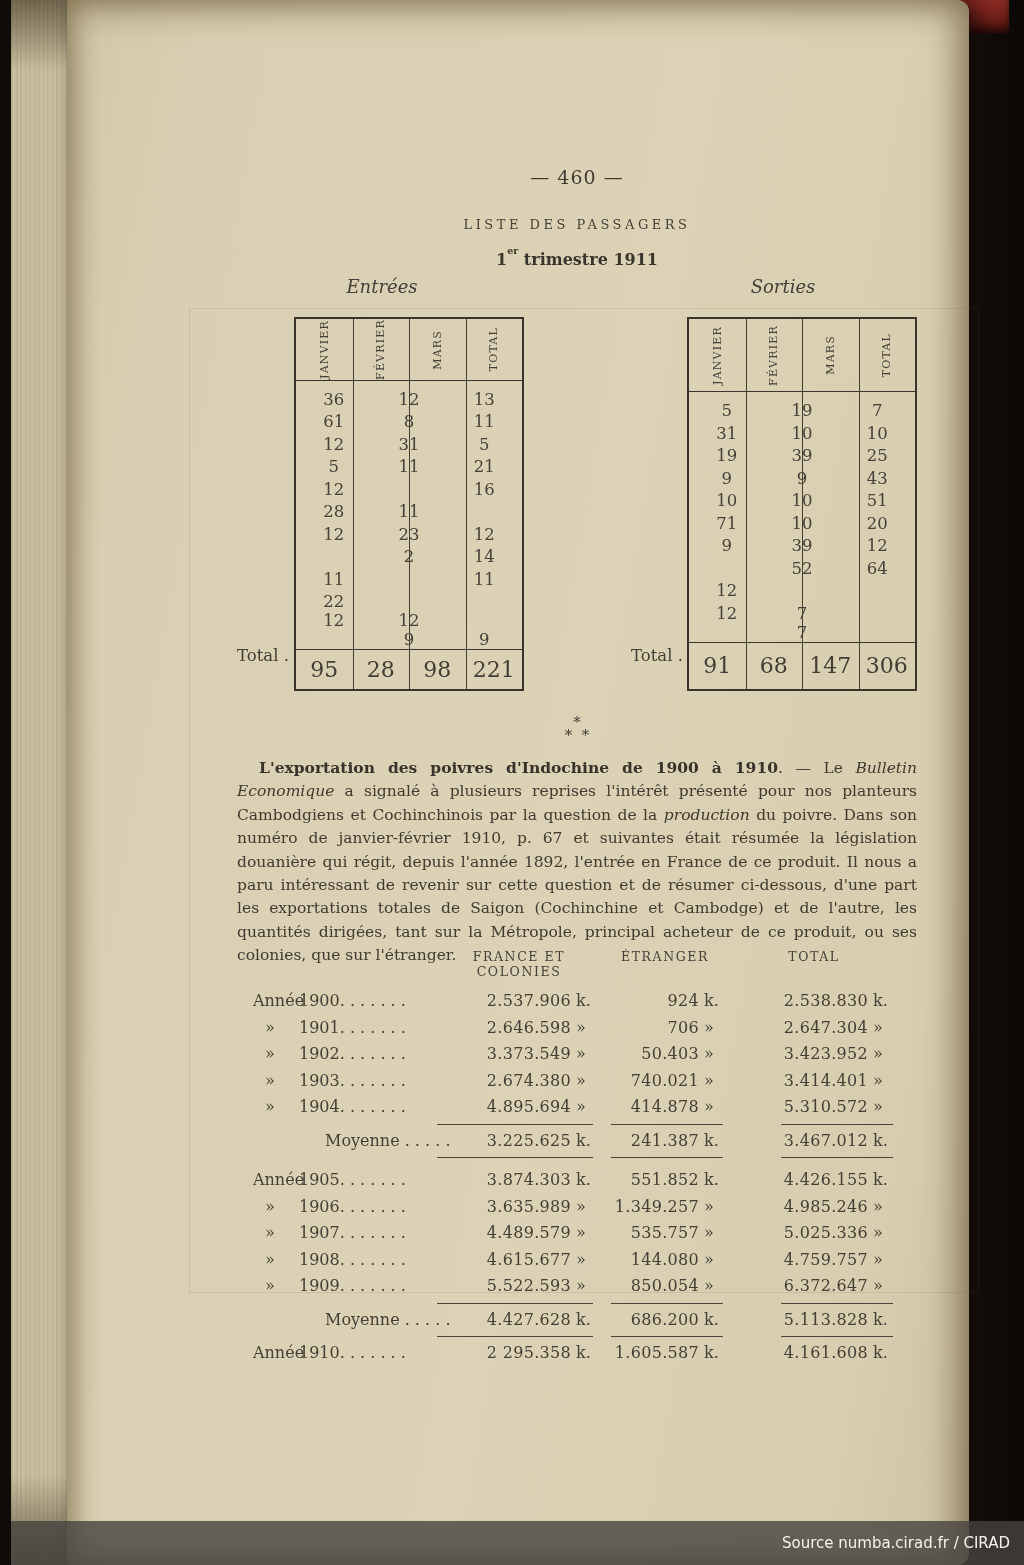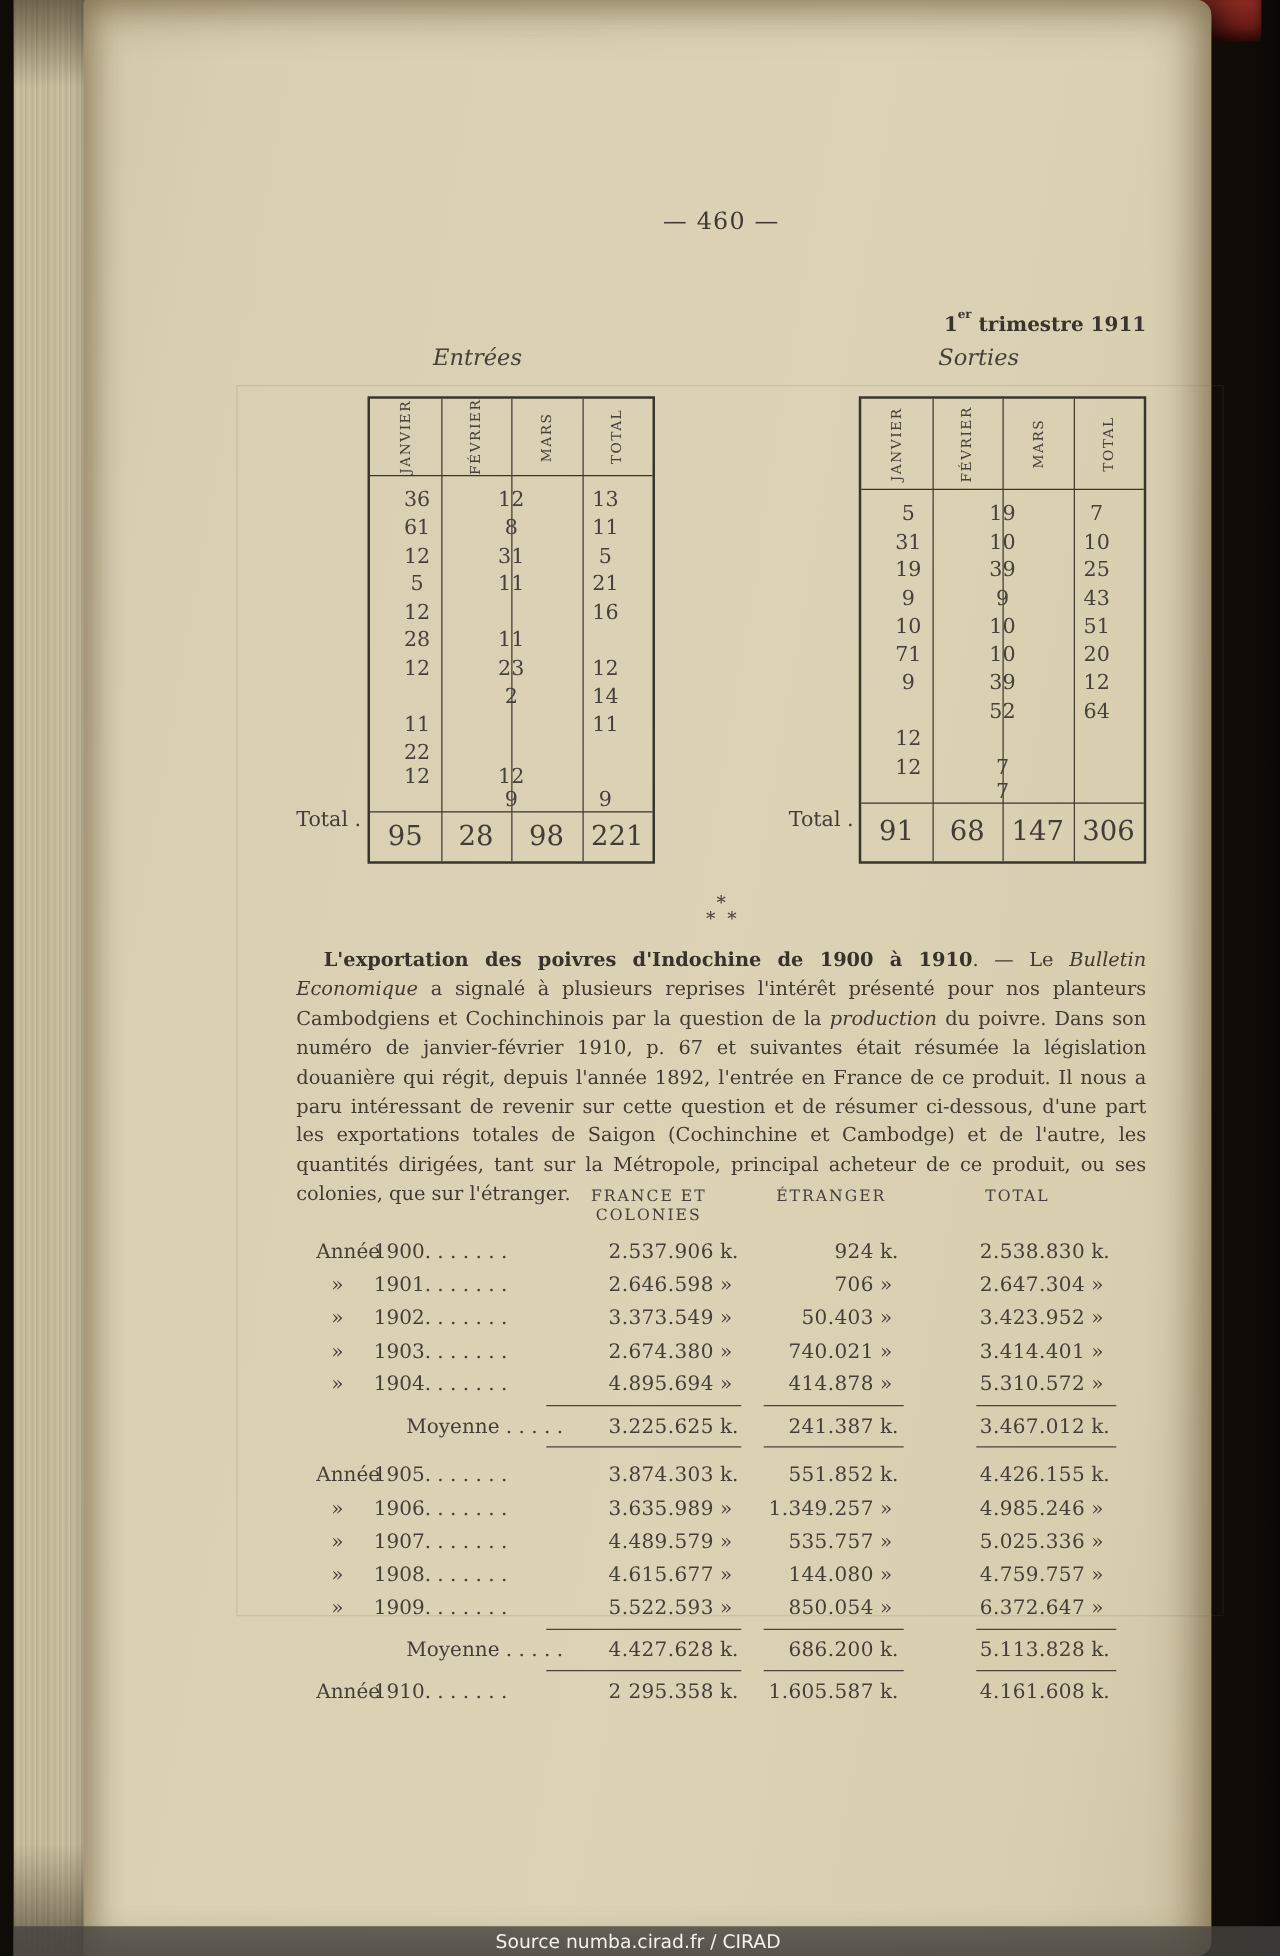--- a/index.html
+++ b/index.html
@@ -41,21 +41,21 @@
   }
   .impression {
     position:absolute; left:122px; top:308px; width:790px; height:985px;
     border:1px solid rgba(112,94,56,.15);
   }
 
   .content { position:absolute; left:170px; top:0; width:680px; height:100%; color:#403a30; }
 
   .folio { position:absolute; top:166px; width:100%; text-align:center; font-size:19px; letter-spacing:1px; }
   .doc-title { position:absolute; top:217px; width:100%; text-align:center; font-size:13px; letter-spacing:3.5px; color:#46413a; }
-  .trimestre { position:absolute; top:250px; width:100%; text-align:right; font-size:16px; font-weight:700; color:#3a352c; }
+  .trimestre { position:absolute; top:250px; width:100%; text-align:center; font-size:16px; font-weight:700; color:#3a352c; }
   .trimestre sup { font-size:9.5px; position:relative; top:-5px; }
 
   .tbl-caption { position:absolute; top:276px; font-style:italic; font-size:18px; text-align:center; color:#45403a; }
   .cap-entrees { left:0; width:290px; }
   .cap-sorties { left:430px; width:232px; }
 
   
   .ptable {
     position:absolute; top:317px; width:230px; height:374px;
     border:2px solid #3a352c; display:flex; flex-direction:column;
@@ -106,39 +106,40 @@
   .enum.e { width:98px; }
   .enum.t { width:139px; }
   .eunit { width:30px; padding-left:5px; }
   .rrow { display:flex; height:1px; margin:3px 0 3px; }
   .rrow i { height:1px; background:#4a443a; display:block; }
   .rrow .r1 { margin-left:200px; width:156px; }
   .rrow .r2 { margin-left:18px; width:112px; }
   .rrow .r3 { margin-left:58px; width:112px; }
 
   .source-bar {
-    position:absolute; left:0; right:0; bottom:0; height:24px;
+    position:absolute; left:0; right:0; bottom:0; height:44px;
     background:rgba(70,68,64,.8); color:#f4f2ee;
-    display:flex; align-items:center; justify-content:center;
+    display:flex; align-items:center; justify-content:flex-end;
     padding-right:14px; font-family:"DejaVu Sans", sans-serif; font-size:15px;
   }
 </style>
 </head>
 <body>
 
 <div class="scene">
   <div class="stack-left"></div>
   <div class="cover-right"></div>
   <div class="headband"></div>
 
   <div class="page">
     <div class="impression"></div>
     <div class="content">
 
       <div class="folio">— 460 —</div>
+      <div class="doc-title">LISTE DES PASSAGERS</div>
       <div class="trimestre"><span>1</span><sup>er</sup><span> trimestre 1911</span></div>
 
       <div class="tbl-caption cap-entrees">Entrées</div>
       <div class="tbl-caption cap-sorties">Sorties</div>
 
       <div class="ptable entrees">
         <i class="vl" style="left:25%"></i>
         <i class="vl" style="left:50%"></i>
         <i class="vl" style="left:75%"></i>
         <div class="phead">

